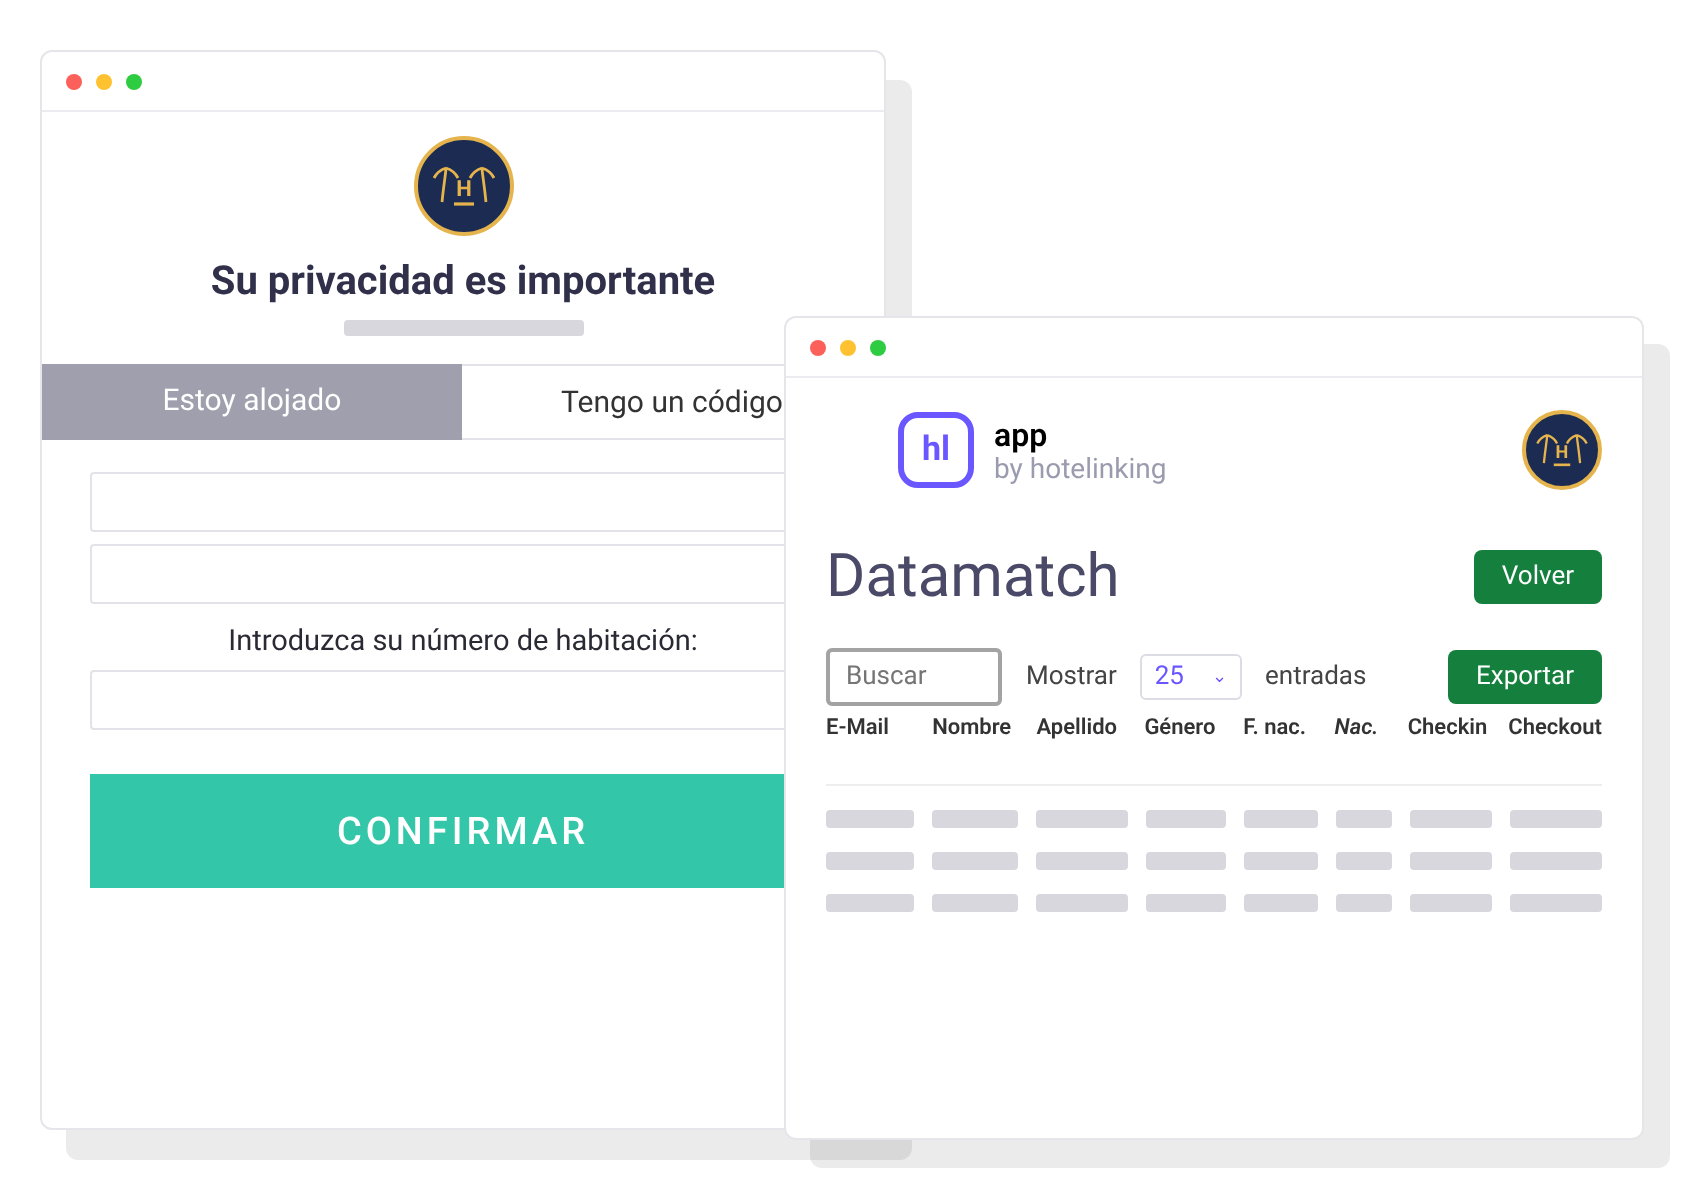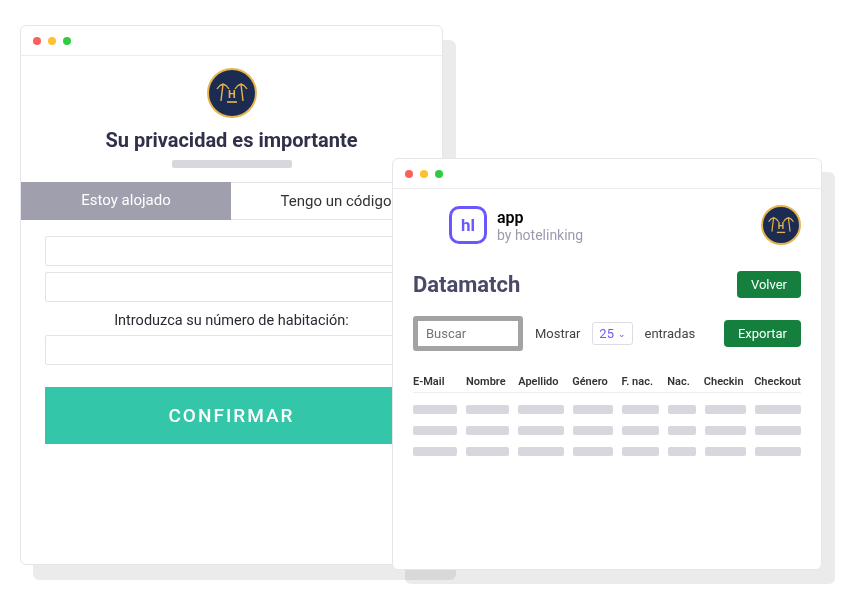--- a/index.html
+++ b/index.html
@@ -93,52 +93,52 @@
     color:#6b57ff; font-weight:700; font-size:17px;
   }
   .app-name { color:#000000; font-weight:600; font-size:16px; }
   .app-sub { color:#9b9bb0; font-size:14px; }
   .logo-badge.small { width:40px; height:40px; }
 
   .section-row {
     display:flex; align-items:center; justify-content:space-between;
     margin-top: 26px;
   }
-  .section-title { color:#4a4a68; font-size:22px; font-weight:700; }
+  .section-title { color:#4a4a68; font-size:30px; font-weight:400; }
   .btn {
     background:#15803d; color:#fff; border:none; border-radius:4px;
     padding:6px 14px; font-size:13px; cursor:pointer;
   }
 
   .controls-row {
     display:flex; align-items:center; gap:12px; margin-top:18px;
     font-size:13px; color:#444;
   }
   .search-box {
-    border:5px solid #a3a3a3; border-radius:3px; padding:5px 8px; width:110px;
+    border:2px solid #a3a3a3; border-radius:3px; padding:5px 8px; width:88px;
     font-size:13px; color:#888;
   }
   .count-select {
     border:1px solid #dcdce4; border-radius:3px; padding:3px 6px;
-    color:#6b57ff; font-size:13px; display:inline-flex; align-items:center; gap:4px;
+    color:#6b57ff; font-size:13px; display:inline-flex; align-items:center; gap:14px;
   }
   .count-select .caret { font-size:9px; }
   .spacer { flex:1; }
 
   .table-title { color:#8b8ba2; font-size:16px; margin-top:18px; }
   .thead {
-    display:flex; gap:9px; margin-top:24px; border-bottom:1px solid #eee; padding-bottom:4px;justify-content:center;
+    display:flex; gap:9px; margin-top:4px; border-bottom:1px solid #eee; padding-bottom:22px;justify-content:center;
   }
   .thead > span { font-size:11px; color:#333; font-weight:600; }
   .col-em { width:48px; }
   .col-no { width:47px; }
   .col-ap { width:49px; }
   .col-ge { width:44px; }
   .col-fn { width:40px; }
-  .col-na { width:30px; }
+  .col-na { width:30px;font-style:italic; }
   .col-ci { width:45px; }
   .col-co { width:50px; }
 
   .trow { display:flex; gap:9px; margin-top:12px; align-items:center; }
   .cell { height:9px; background:#d7d7dd; border-radius:2px; }
 </style>
 </head>
 <body>
 
 <div class="stage">

